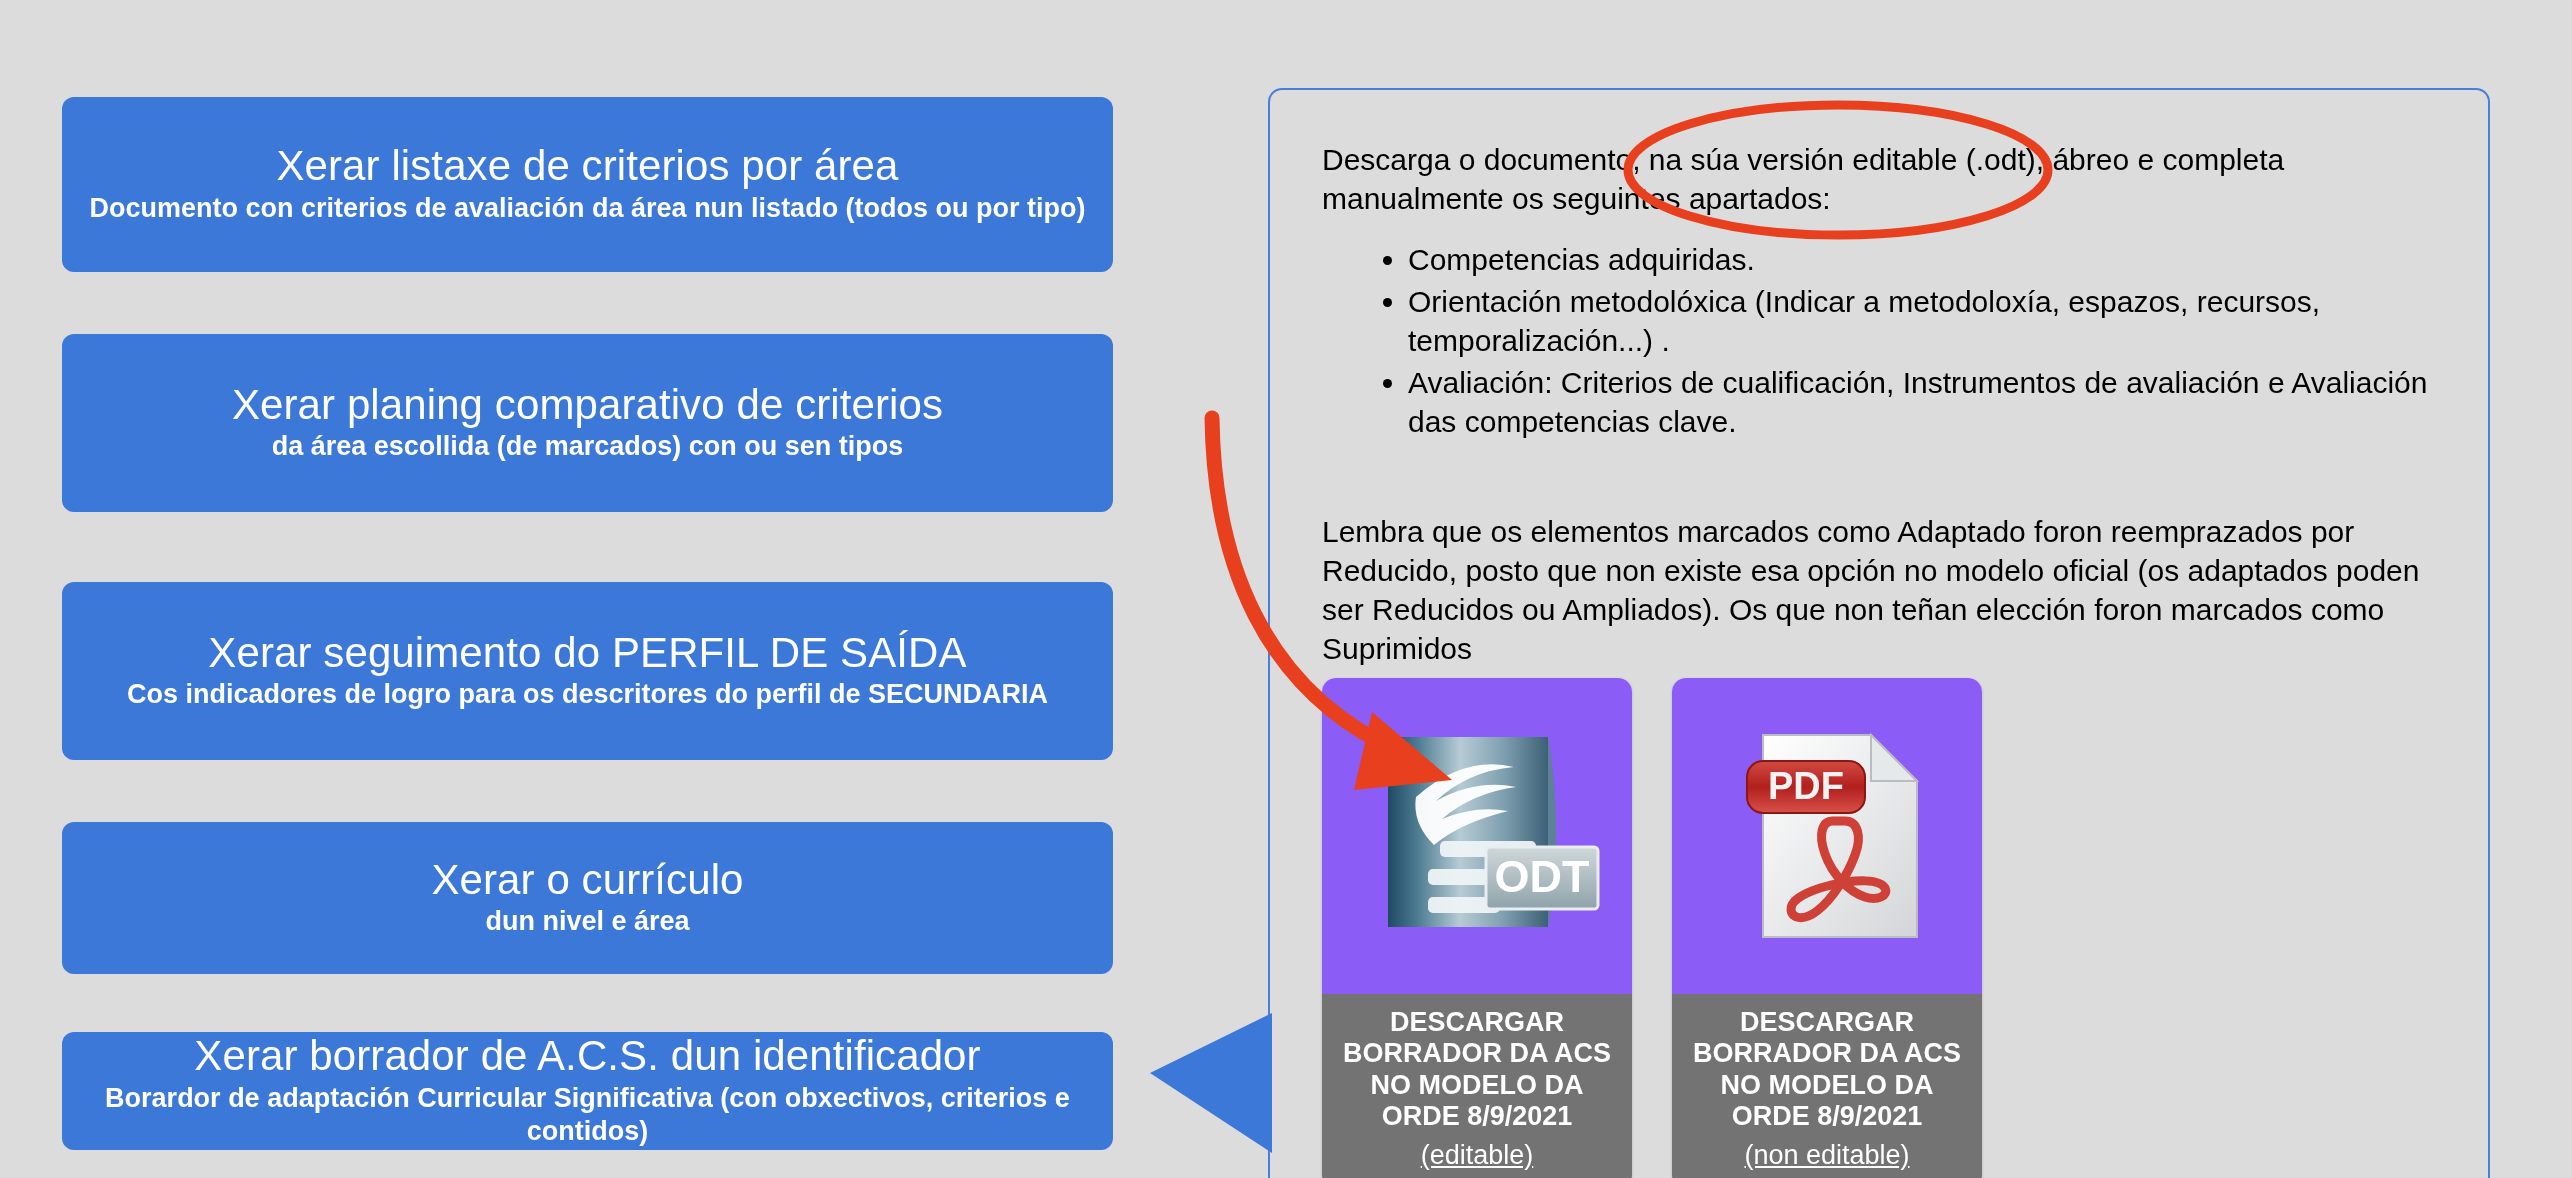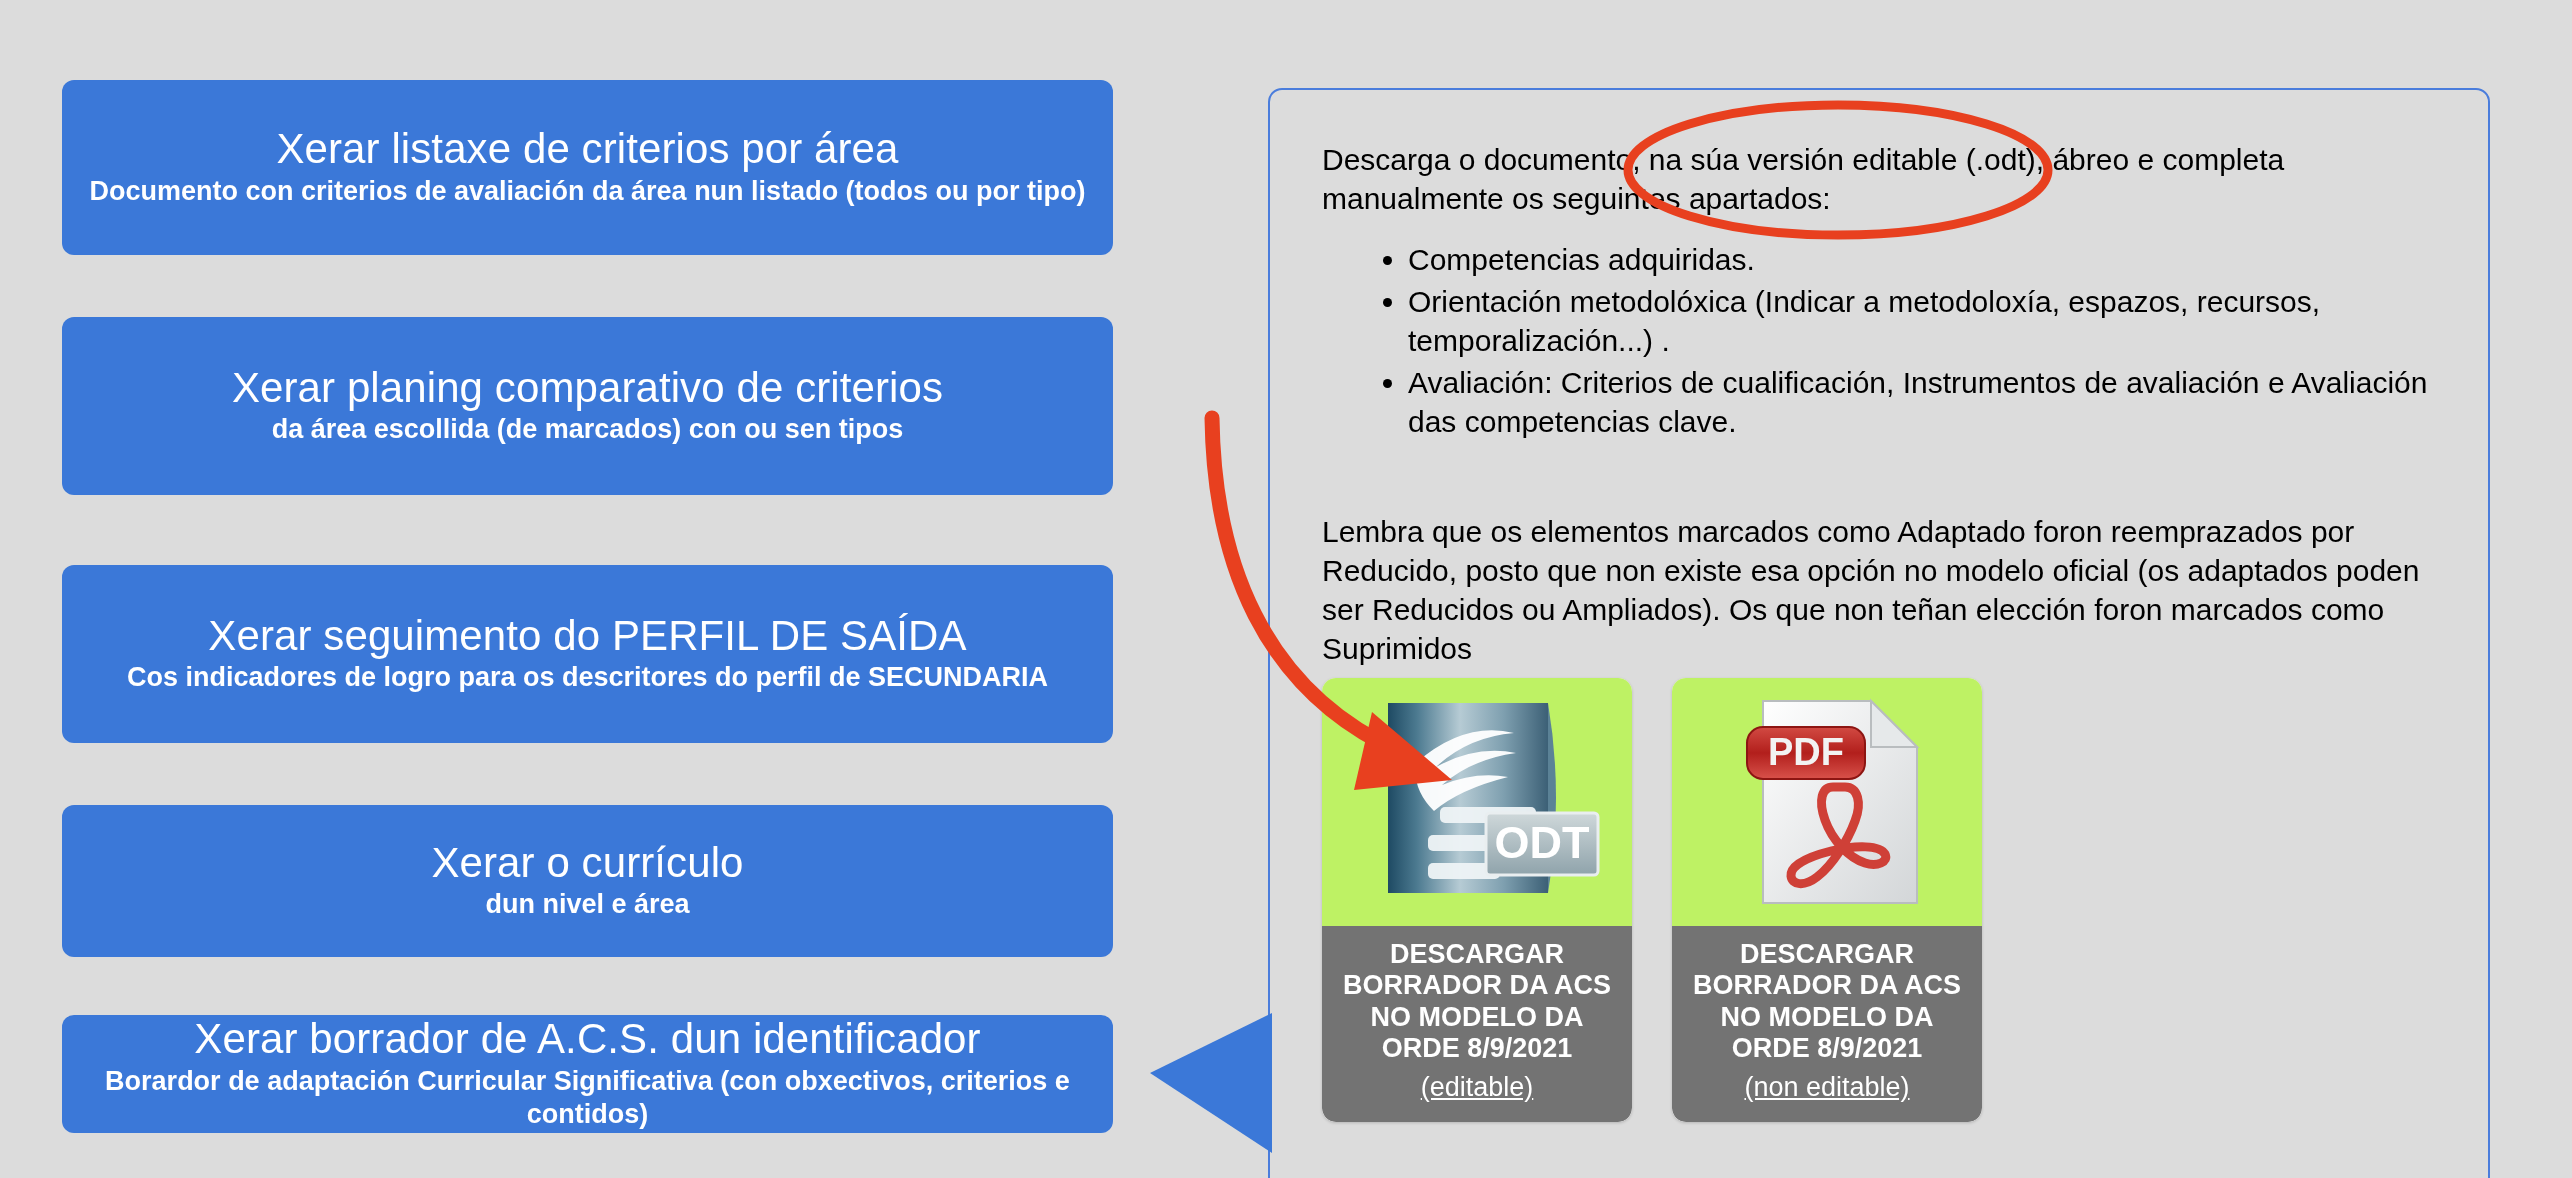--- a/index.html
+++ b/index.html
@@ -5,21 +5,21 @@
   html,body{margin:0;padding:0;}
   body{
     width:2572px;height:1178px;
     background:#dcdcdc;
     font-family:"Liberation Sans", sans-serif;
     overflow:hidden;
     position:relative;
   }
   
   #left-column{
-    position:absolute;left:62px;top:80px;width:1051px;
+    position:absolute;left:62px;top:97px;width:1051px;
   }
   .action-button{
     box-sizing:border-box;
     background:#3b78d8;
     border-radius:12px;
     color:#ffffff;
     text-align:center;
     display:flex;
     flex-direction:column;
     align-items:center;
@@ -90,22 +90,22 @@
   .dl-card{
     width:310px;
     border-radius:14px;
     overflow:hidden;
     background:#ffffff;
     box-shadow:0 1px 3px rgba(0,0,0,0.18);
     cursor:pointer;
     user-select:none;
   }
   .dl-thumb{
-    height:248px;
-    background:#bef264;
+    height:316px;
+    background:#8b5cf6;
     display:flex;
     align-items:center;
     justify-content:center;
     padding-left:32px;
   }
   .dl-caption{
     background:#737373;
     color:#ffffff;
     text-align:center;
     padding:13px 8px 18px 8px;

